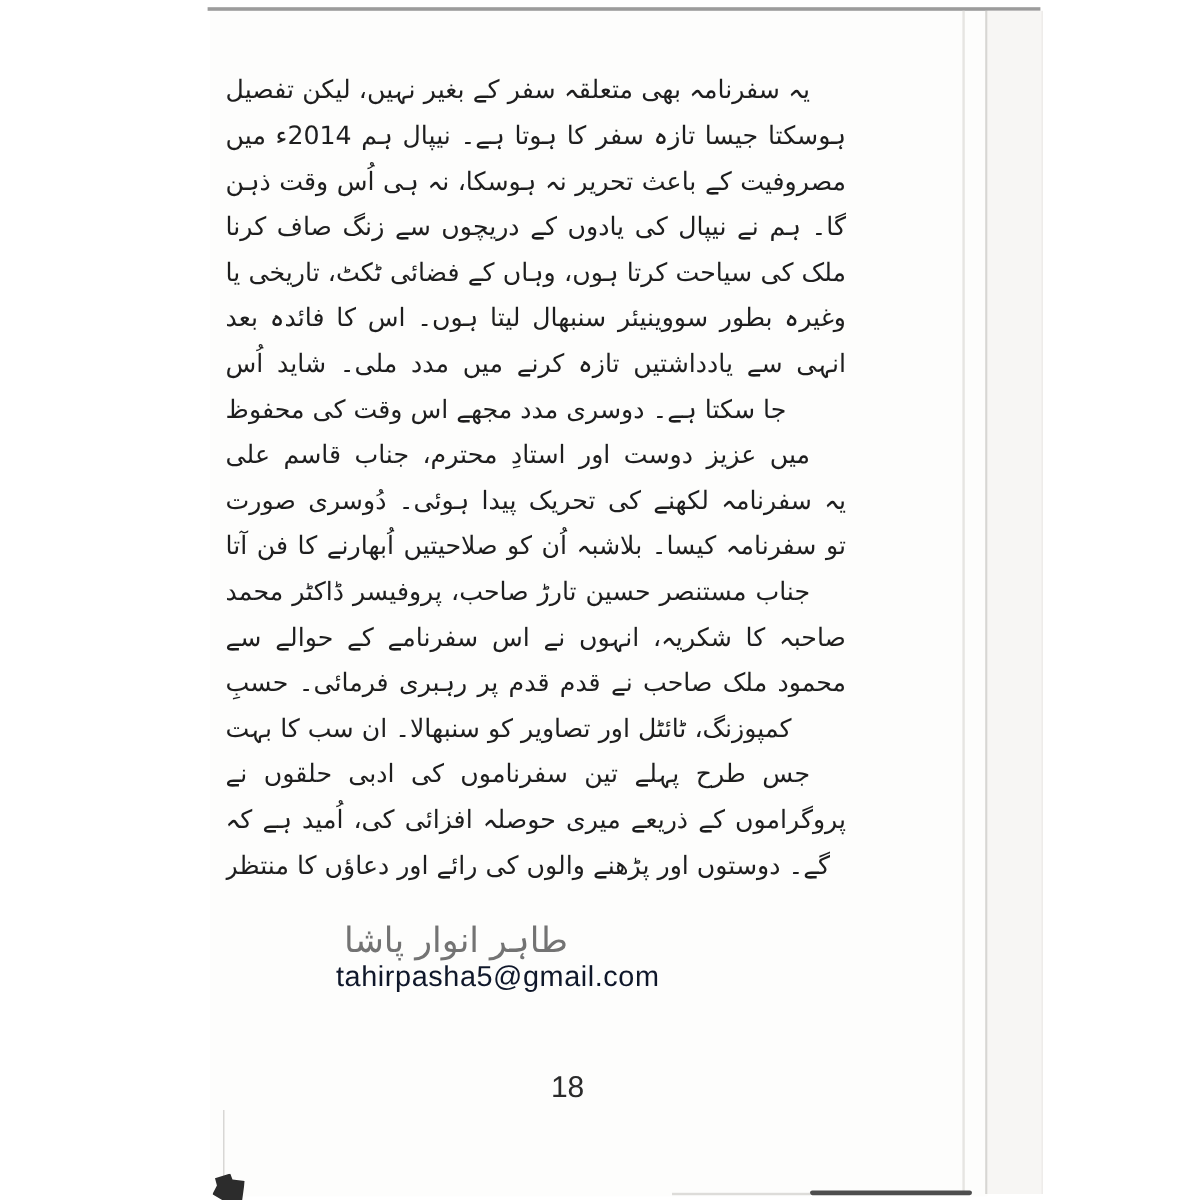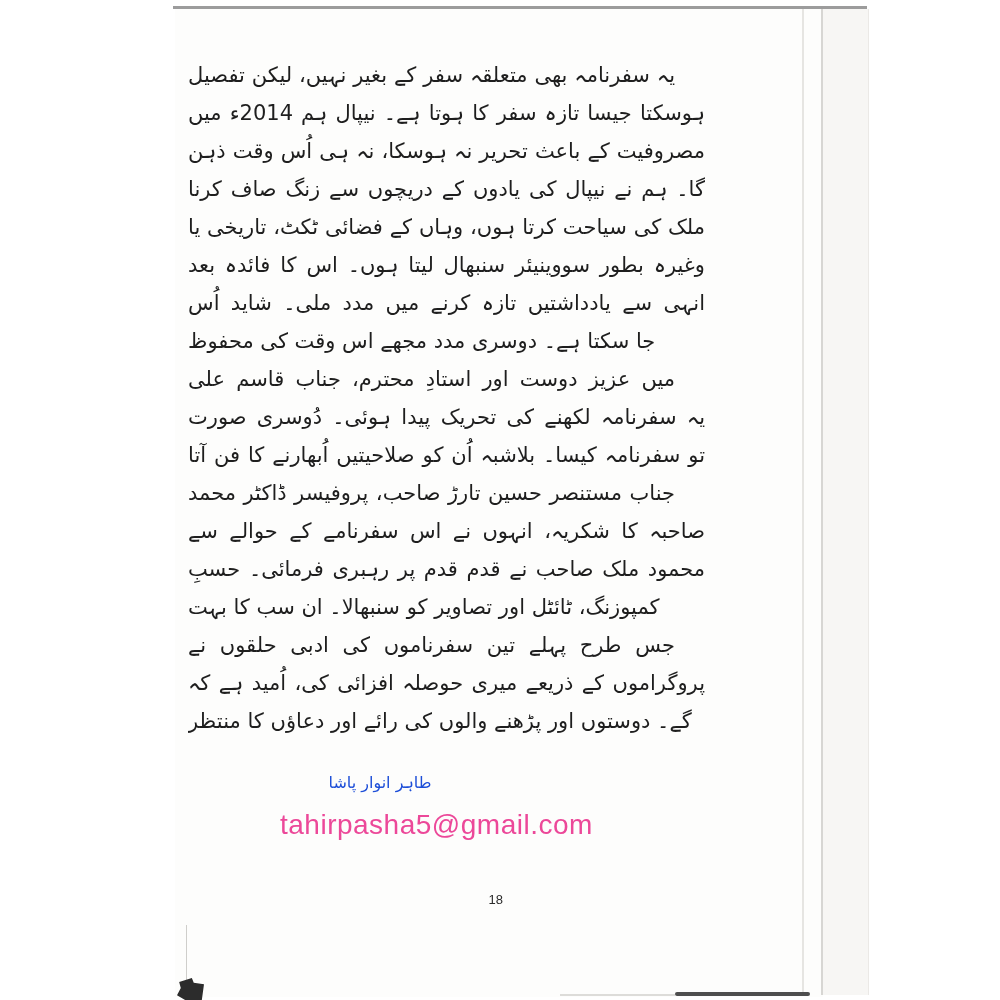--- a/index.html
+++ b/index.html
@@ -29,25 +29,25 @@
   .para{margin:0;padding:0;}
   .ln{
     direction:rtl;height:38px;line-height:38px;font-size:21px;color:#1e1e1e;
     text-align:justify;text-align-last:justify;overflow:hidden;
     font-family:"DejaVu Sans",sans-serif;
   }
   .ln-start{padding-right:30px;}
   .ln-end{text-align:left;text-align-last:left;}
   
   .signature{position:absolute;left:280px;top:766px;width:200px;text-align:center;}
-  .sig-name{direction:rtl;font-size:16px;line-height:34px;color:#1d4ed8;}
-  .sig-email{font-family:"Liberation Sans",sans-serif;font-size:28px;line-height:26px;color:#ec4899;letter-spacing:.5px;margin-top:12px;}
+  .sig-name{direction:rtl;font-size:29px;line-height:34px;color:#737373;}
+  .sig-email{font-family:"Liberation Sans",sans-serif;font-size:24px;line-height:26px;color:#0f172a;letter-spacing:.5px;margin-top:2px;}
   
-  .folio{position:absolute;left:443px;top:892px;width:60px;text-align:right;
-    font-family:"Liberation Sans",sans-serif;font-size:13px;color:#2b2b2b;}
+  .folio{position:absolute;left:443px;top:892px;width:60px;text-align:center;
+    font-family:"Liberation Sans",sans-serif;font-size:25px;color:#2b2b2b;}
 </style>
 </head>
 <body>
 
 <div class="sheet"></div>
 
 <div class="edge-top"></div>
 <div class="edge-inner-line"></div>
 <div class="edge-right-line"></div>
 <div class="stack-edge"></div>

